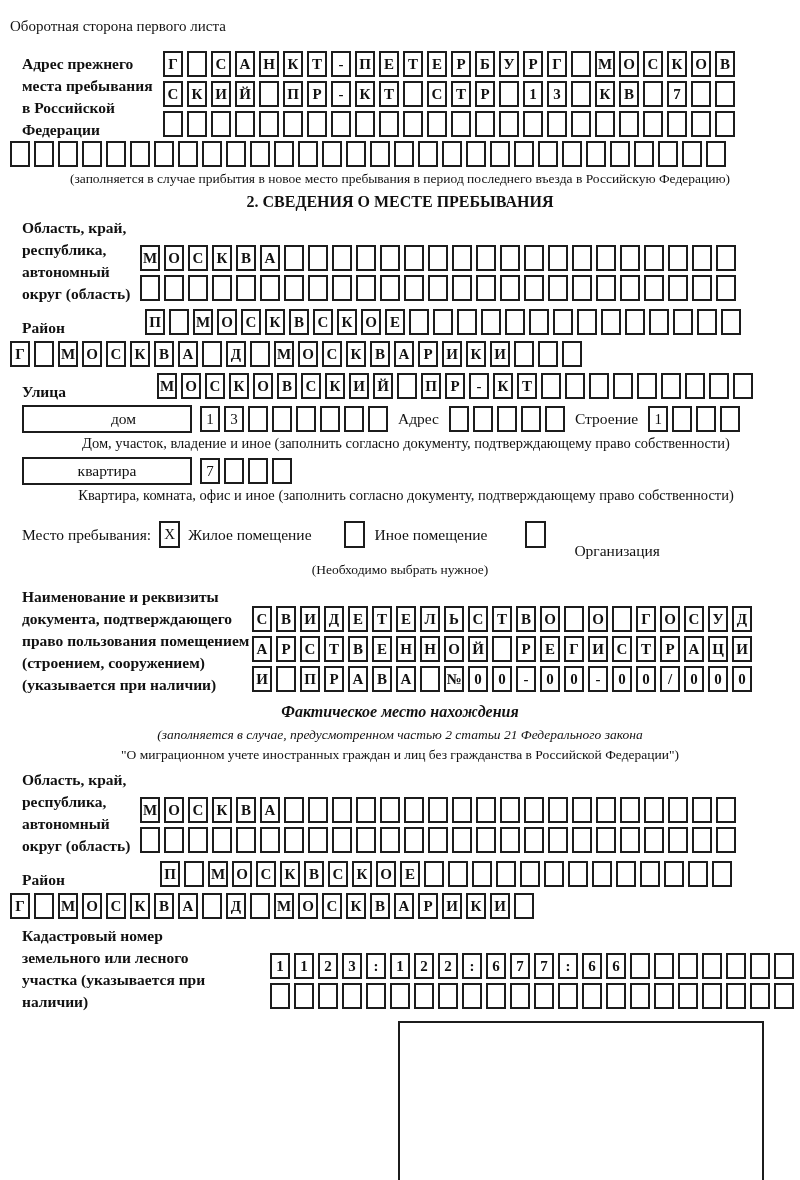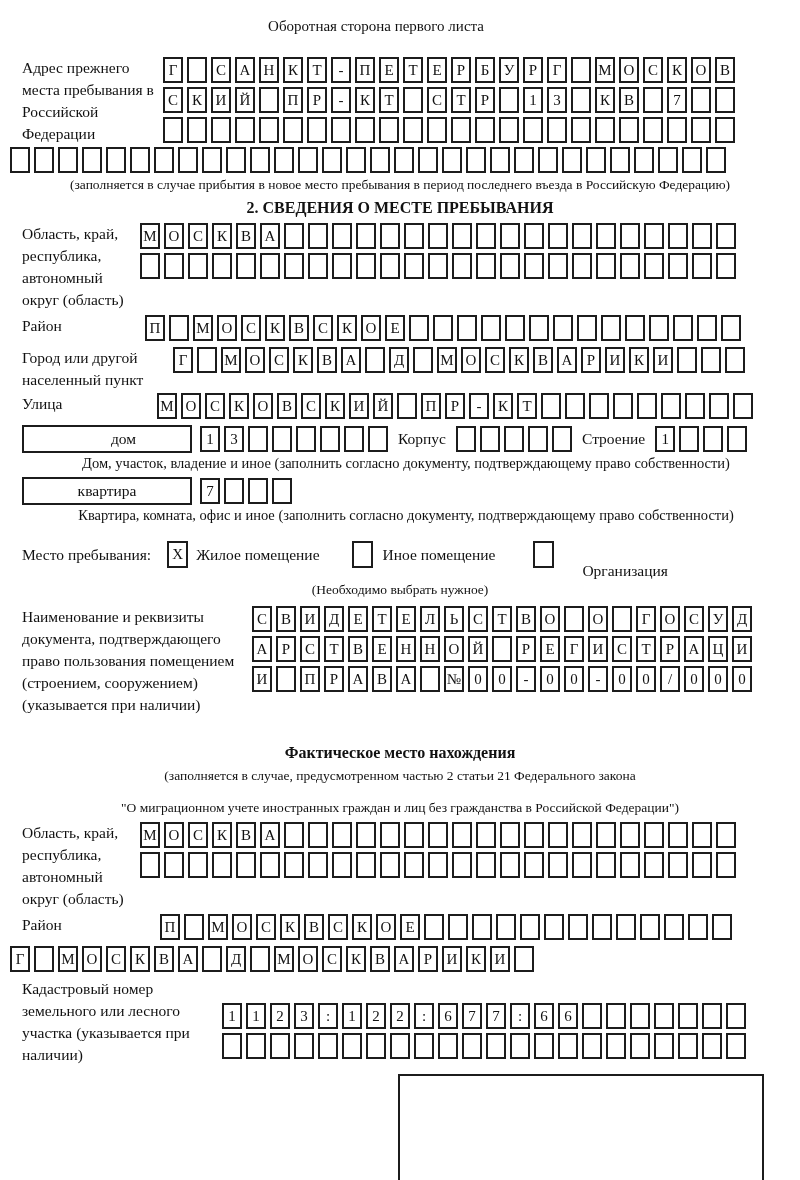--- a/index.html
+++ b/index.html
@@ -4,23 +4,23 @@
 <style>
   * { margin:0; padding:0; box-sizing:border-box; }
   html,body { background:#fff; }
   body {
     width:800px; height:1180px;
     font-family:"Liberation Serif", serif;
     color:#111;
     padding:18px 10px 0 10px;
     overflow:hidden;
   }
-  .top-note { text-align:center; padding-right:48px; font-size:15px; margin-bottom:22px; }
-
-  .field { display:flex; align-items:flex-start; }
+  .top-note { text-align:left; padding-right:48px; font-size:15px; margin-bottom:16px; }
+
+  .field { display:flex; align-items:flex-end;font-weight:bold; }
   .flabel { font-size:15.5px; line-height:1.42; padding-left:12px; flex:none; }
   .rows { flex:1; }
   .cellrow { display:flex; gap:4px; margin-bottom:4px; }
   .cell {
     width:20px; height:26px; flex:none;
     border:2px solid #1c1c1c;
     display:flex; align-items:center; justify-content:center;
     font-size:15px;
   }
   .caption { font-size:13.5px; text-align:center; margin:2px 0 6px 0; }
@@ -259,21 +259,20 @@
         <div class="cell"></div>
         <div class="cell"></div>
         <div class="cell"></div>
         <div class="cell"></div>
         <div class="cell"></div>
       </div>
   </div>
 </div>
 
 <div class="field mb2">
-  <div class="flabel" style="width:163px;">Город или другой населенный пункт</div>
   <div class="rows">
     <div class="cellrow">
         <div class="cell">Г</div>
         <div class="cell"></div>
         <div class="cell">М</div>
         <div class="cell">О</div>
         <div class="cell">С</div>
         <div class="cell">К</div>
         <div class="cell">В</div>
         <div class="cell">А</div>
@@ -335,21 +334,21 @@
   <div class="cellrow" style="margin:0 0 0 8px;">
       <div class="cell">1</div>
       <div class="cell">3</div>
       <div class="cell"></div>
       <div class="cell"></div>
       <div class="cell"></div>
       <div class="cell"></div>
       <div class="cell"></div>
       <div class="cell"></div>
     </div>
-  <div class="small-label">Корпус</div>
+  <div class="small-label">Адрес</div>
   <div class="cellrow" style="margin:0;">
       <div class="cell"></div>
       <div class="cell"></div>
       <div class="cell"></div>
       <div class="cell"></div>
       <div class="cell"></div>
     </div>
   <div class="small-label">Строение</div>
   <div class="cellrow" style="margin:0;">
       <div class="cell">1</div>
@@ -365,21 +364,21 @@
   <div class="cellrow" style="margin:0 0 0 8px;">
       <div class="cell">7</div>
       <div class="cell"></div>
       <div class="cell"></div>
       <div class="cell"></div>
     </div>
 </div>
 <div class="caption-left">Квартира, комната, офис и иное (заполнить согласно документу, подтверждающему право собственности)</div>
 
 <div class="inline-row" style="margin-top:3px;">
-  <div class="opt-label" style="margin-right:16px;">Место пребывания:</div>
+  <div class="opt-label" style="margin-right:8px;">Место пребывания:</div>
   <div class="checkbox">
       <span>X</span>
     </div>
   <div class="opt-label" style="margin:0 32px 0 8px;">Жилое помещение</div>
   <div class="checkbox">
       <span></span>
     </div>
   <div class="opt-label" style="margin:0 38px 0 10px;">Иное помещение</div>
   <div class="checkbox">
       <span></span>
@@ -456,22 +455,22 @@
         <div class="cell">0</div>
         <div class="cell">0</div>
         <div class="cell">/</div>
         <div class="cell">0</div>
         <div class="cell">0</div>
         <div class="cell">0</div>
       </div>
   </div>
 </div>
 
-<div class="sec-title" style="margin-top:28px;">Фактическое место нахождения</div>
-<div class="caption" style="margin-bottom:16px;">(заполняется в случае, предусмотренном частью 2 статьи 21 Федерального закона</div>
+<div class="sec-title" style="margin-top:7px;font-style:italic;">Фактическое место нахождения</div>
+<div class="caption" style="margin-bottom:4px;font-style:italic;">(заполняется в случае, предусмотренном частью 2 статьи 21 Федерального закона</div>
 <div class="caption">"О миграционном учете иностранных граждан и лиц без гражданства в Российской Федерации")</div>
 
 <div class="field mb2">
   <div class="flabel" style="width:130px;">Область, край, республика, автономный округ (область)</div>
   <div class="rows">
     <div class="cellrow">
         <div class="cell">М</div>
         <div class="cell">О</div>
         <div class="cell">С</div>
         <div class="cell">К</div>
@@ -581,21 +580,21 @@
         <div class="cell">А</div>
         <div class="cell">Р</div>
         <div class="cell">И</div>
         <div class="cell">К</div>
         <div class="cell">И</div>
         <div class="cell"></div>
       </div>
   </div>
 </div>
 
-<div class="field" style="margin-top:2px;">
+<div class="field" style="margin-top:2px;gap:48px;">
   <div class="flabel" style="width:212px;">Кадастровый номер земельного или лесного участка (указывается при наличии)</div>
   <div class="rows" style="padding-top:25px;">
     <div class="cellrow">
         <div class="cell">1</div>
         <div class="cell">1</div>
         <div class="cell">2</div>
         <div class="cell">3</div>
         <div class="cell">:</div>
         <div class="cell">1</div>
         <div class="cell">2</div>

